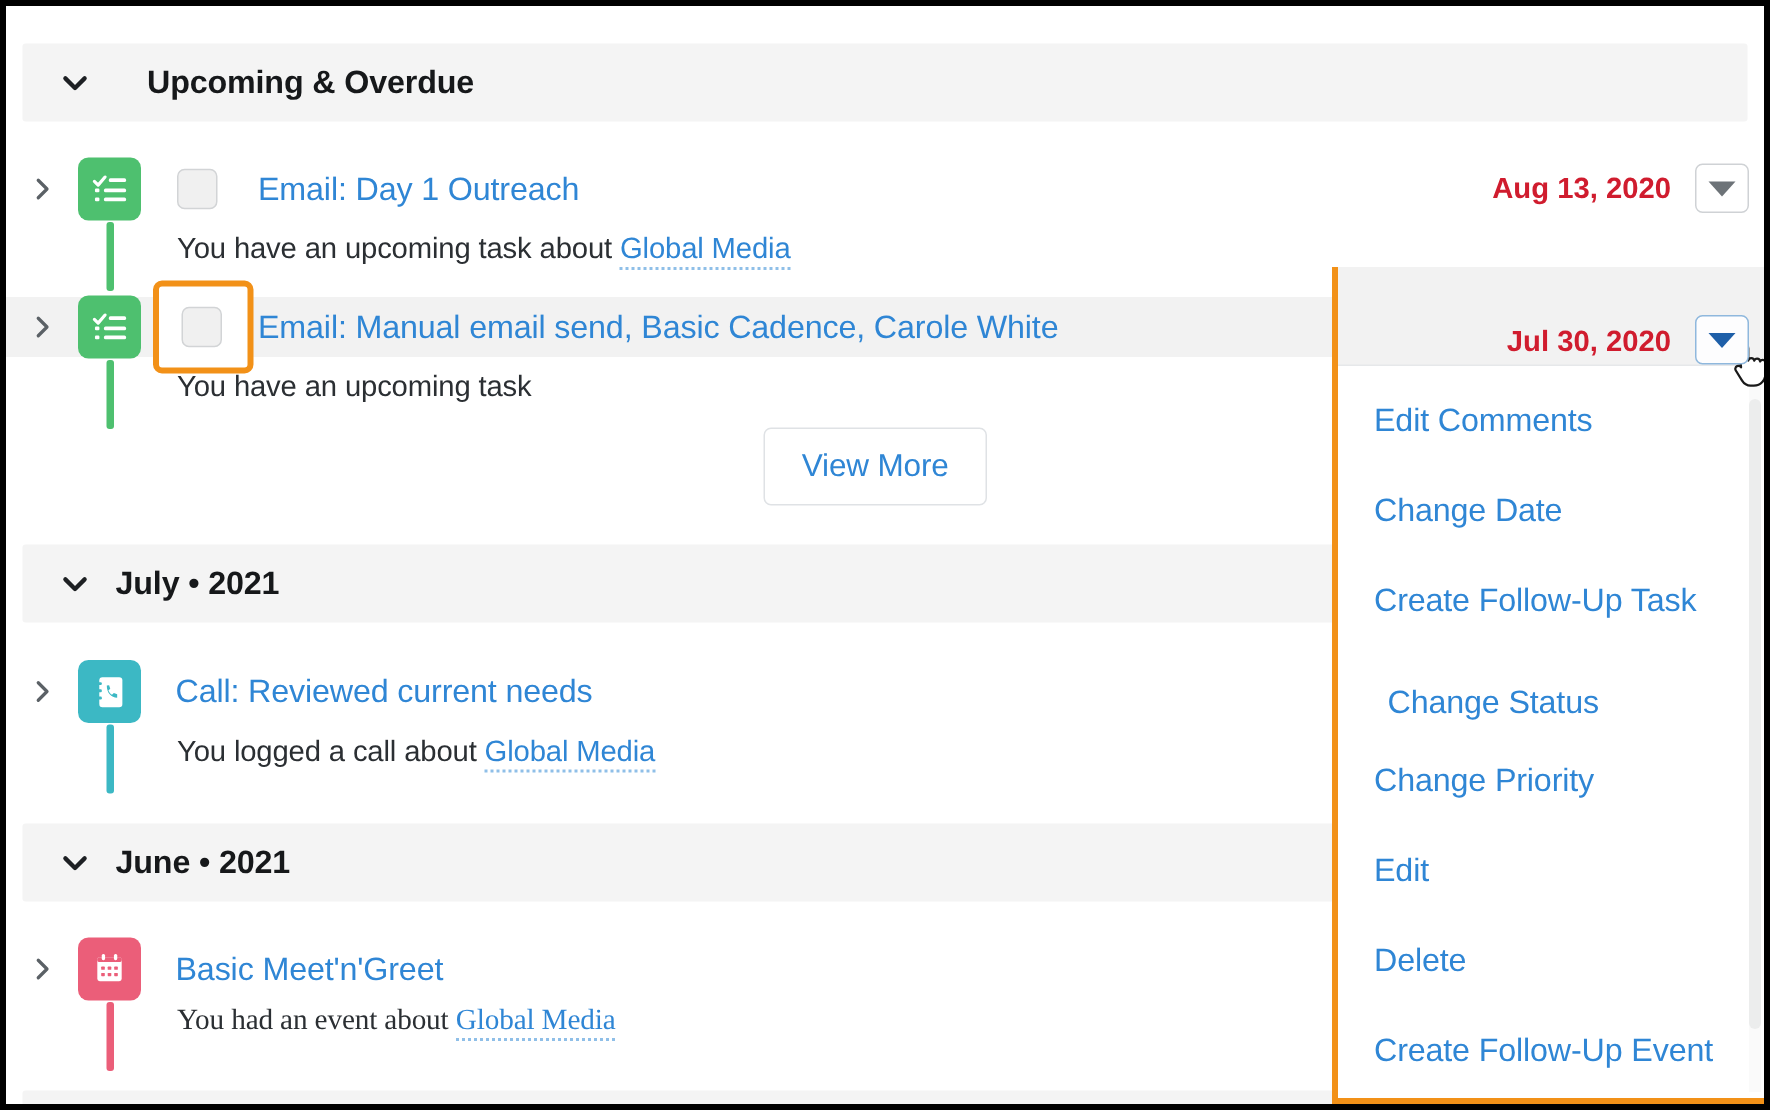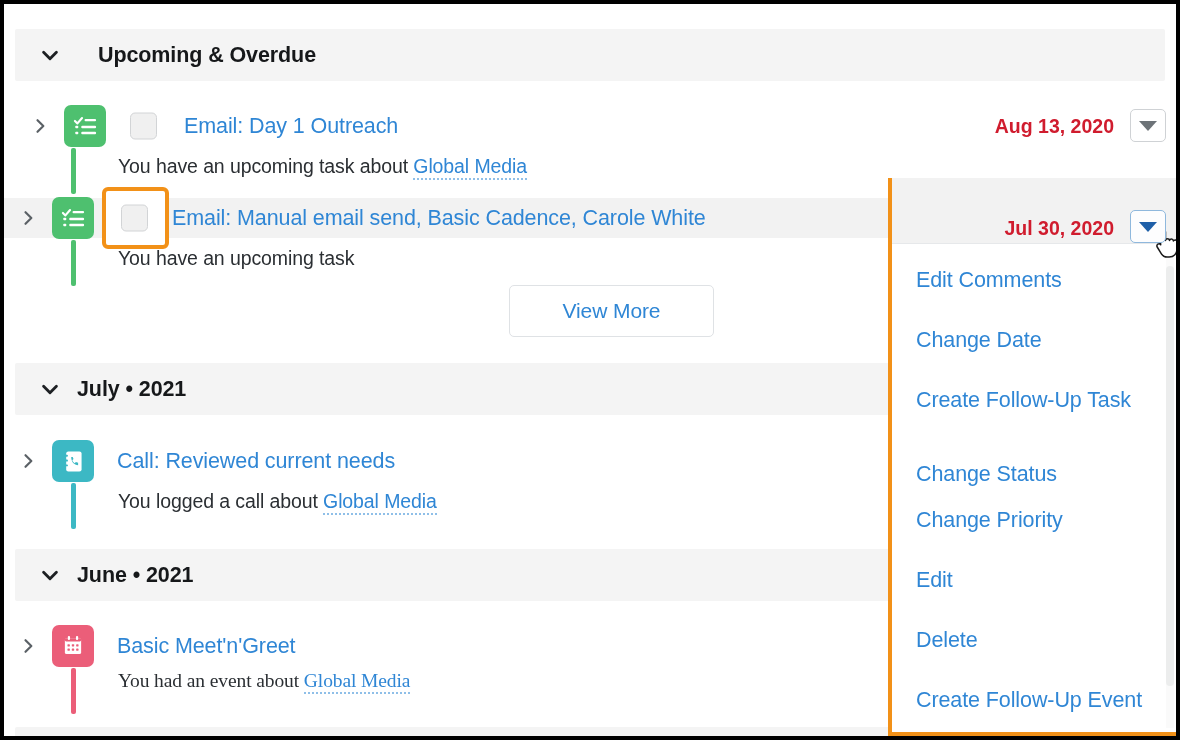--- a/index.html
+++ b/index.html
@@ -156,21 +156,21 @@
     border-left: 9px solid transparent;
     border-right: 9px solid transparent;
     border-top: 10px solid #6d7378;
   }
   .tri.blue { border-top-color: #1e5fa8; }
 
   
   .view-more {
     position: absolute;
     left: 505px; top: 281px;
-    width: 205px; height: 52px;
+    width: 149px; height: 52px;
     border: 1.4px solid #dfe2e5;
     border-radius: 5px;
     background: #ffffff;
     color: #2f86d5;
     font-size: 21px;
     display: flex;
     align-items: center;
     justify-content: center;
     letter-spacing: -0.1px;
   }
@@ -241,21 +241,21 @@
 <div id="root">
   <div class="canvas">
 
     <div class="section-header" style="top:25px;gap:21px;">
       <svg class="chev" viewBox="0 0 24 24">
         <path d="M5 9 L12 16 L19 9" fill="none" stroke="#1d2023" stroke-width="3.1" stroke-linecap="round" stroke-linejoin="round"></path>
       </svg>
       <span class="section-title">Upcoming &amp; Overdue</span>
     </div>
 
-    <div class="row" style="top:102px;padding-left:12px;">
+    <div class="row" style="top:102px;">
       <div class="row-head">
         <svg class="expand-chev" viewBox="0 0 24 24">
           <path d="M9 5 L16 12 L9 19" fill="none" stroke="#5b6166" stroke-width="2.6" stroke-linecap="round" stroke-linejoin="round"></path>
         </svg>
         <div class="type-icon icon-green">
           <svg viewBox="0 0 26 26" width="25" height="25">
             <path d="M2 7.2 L4.6 9.8 L9.4 4.2" fill="none" stroke="#ffffff" stroke-width="2.2" stroke-linecap="round" stroke-linejoin="round"></path>
             <rect x="12" y="5.1" width="12" height="2.5" rx="1.1" fill="#ffffff"></rect>
             <rect x="2.4" y="12.2" width="3.1" height="2.6" rx="0.8" fill="#ffffff"></rect>
             <rect x="8.6" y="12.2" width="15.4" height="2.6" rx="1.1" fill="#ffffff"></rect>
@@ -371,21 +371,21 @@
     </div>
 
     <div class="section-header" style="top:723px; height:40px;"></div>
 
     <div class="menu-wrap">
       <div class="menu-top-strip"></div>
       <div class="menu-panel">
         <div class="menu-item" style="top:23px;">Edit Comments</div>
         <div class="menu-item" style="top:83px;">Change Date</div>
         <div class="menu-item" style="top:143px;">Create Follow-Up Task</div>
-        <div class="menu-item" style="top:217px;">Change Status</div>
+        <div class="menu-item" style="top:211px;margin-left:9px;">Change Status</div>
         <div class="menu-item" style="top:263px;">Change Priority</div>
         <div class="menu-item" style="top:323px;">Edit</div>
         <div class="menu-item" style="top:383px;">Delete</div>
         <div class="menu-item" style="top:443px;">Create Follow-Up Event</div>
       </div>
       <div class="menu-scrollbar"></div>
       <div class="menu-thumb"></div>
     </div>
 
     <div class="row" style="top:194px; z-index:5;">

